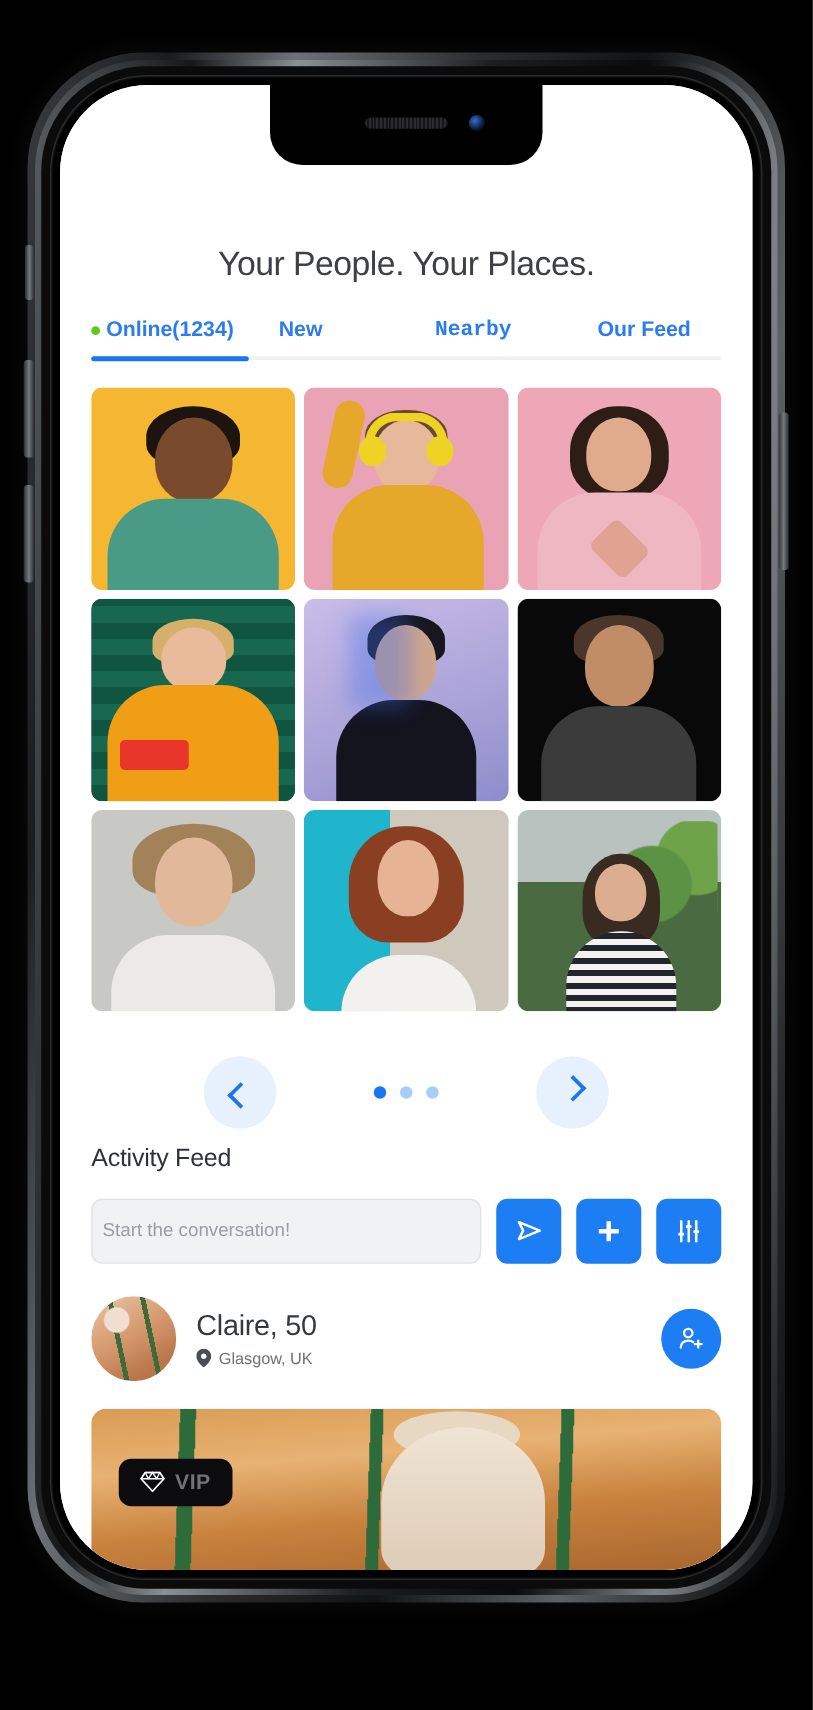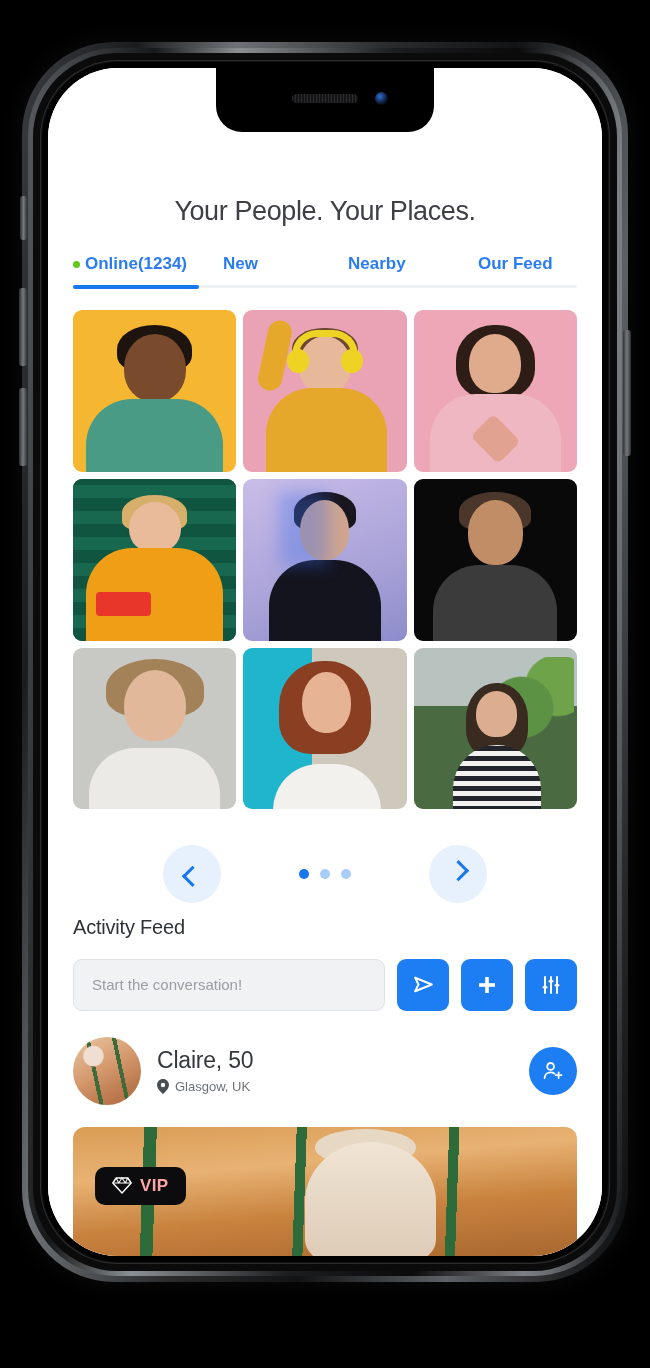--- a/index.html
+++ b/index.html
@@ -91,21 +91,21 @@
     position:relative;
     margin-top:27px; padding:0 25px;
     display:flex; align-items:flex-end;
   }
   .tab {
     font-size:17px; font-weight:600; color:#2b7cf0;
     white-space:nowrap; cursor:pointer;
   }
   .tab.t1 { width:150px; display:flex; align-items:center; gap:5px; font-weight:800; }
   .tab.t2 { width:125px; }
-  .tab.t3 { width:130px; }
+  .tab.t3 { width:130px;font-family:Liberation Mono, monospace; }
   .tab.t4 { flex:1; text-align:left; }
   .dot-online { width:7px; height:7px; border-radius:50%; background:#63c71c; flex:none; }
   .tab-track {
     position:relative; margin:11px 25px 0 25px; height:4px;
     background:#eef0f3; border-radius:2px;
   }
   .tab-indicator {
     position:absolute; left:0; top:0; height:4px; width:126px;
     background:#1876ef; border-radius:2px;
   }
@@ -211,21 +211,21 @@
 
   
   .feed-title {
     margin:6px 25px 0 25px;
     font-size:20px; font-weight:400; color:#2f3237; letter-spacing:-.2px;
   }
   .compose { margin:20px 25px 0 25px; display:flex; align-items:center; gap:12px; }
   .compose-input {
     flex:1; height:52px; border-radius:9px;
     background:#f1f2f4; border:1px solid #dfe1e5;
-    padding:0 18px; font-size:15px; color:#9a9da3;
+    padding:0 8px; font-size:15px; color:#9a9da3;
     font-family:"Liberation Sans", sans-serif;
     display:flex; align-items:center;
   }
   .act-btn {
     width:52px; height:52px; border-radius:9px; background:#1d7df3;
     display:flex; align-items:center; justify-content:center;
     cursor:pointer; border:none; flex:none;
   }
 
   
@@ -262,21 +262,21 @@
     background:linear-gradient(180deg,#f0e4d4,#ddcbb6);
     border-radius:50% 50% 18% 18%;
   }
   .post .hood {
     position:absolute; left:48%; top:2%; width:20%; height:28%;
     background:#e7d8c4; border-radius:50%;
   }
   .vip-badge {
     position:absolute; left:22px; top:40px;
     display:flex; align-items:center; gap:8px;
-    background:#0c0c0e; color:#fca5a5;
+    background:#0c0c0e; color:#737373;
     padding:9px 17px; border-radius:10px;
     font-size:17px; font-weight:700; letter-spacing:.4px;
   }
 </style>
 </head>
 <body>
 
 <div class="stage">
 
   <div class="phone-outer"></div>

